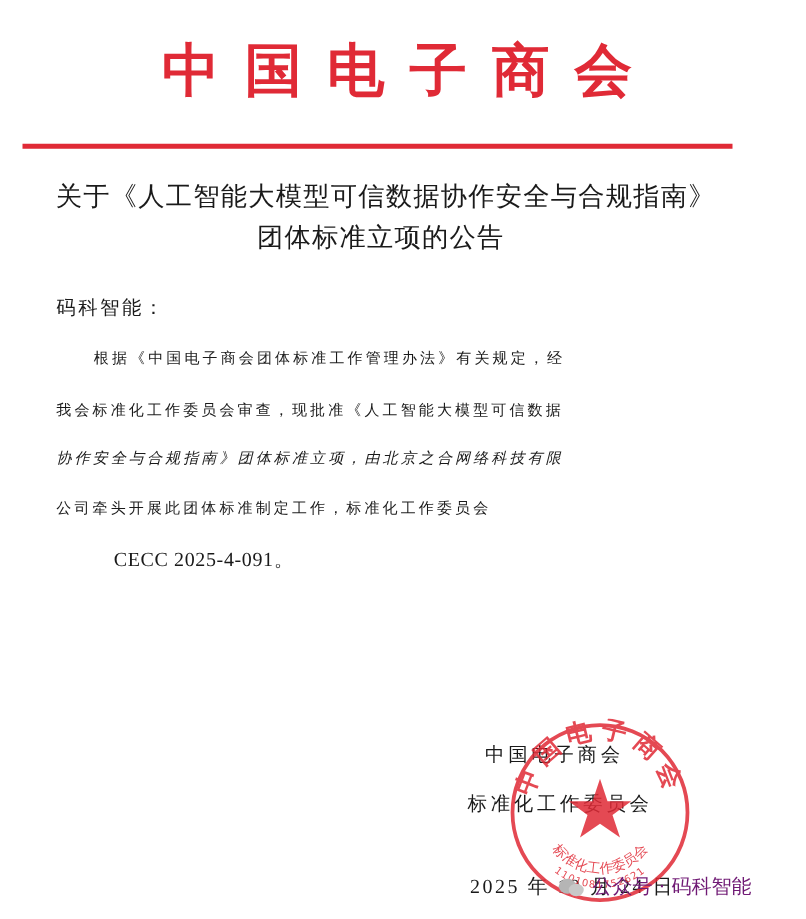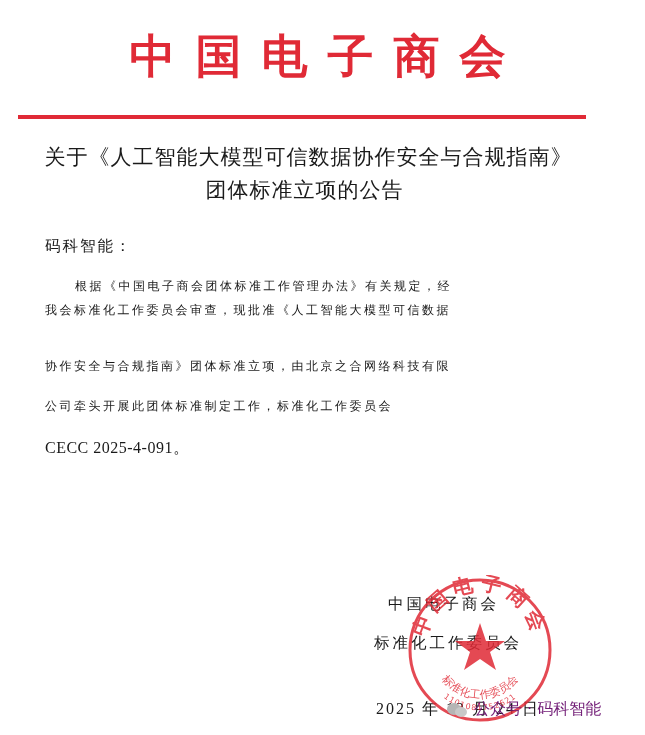--- a/index.html
+++ b/index.html
@@ -19,24 +19,24 @@
       position: absolute; left: 0; width: 645px; text-align: center;
       font-family: "DejaVu Sans", sans-serif; font-size: 21px; color: #1a1a1a; letter-spacing: 1px;
     }
     .title.l1 { top: 143px; left: -14px; }
     .title.l2 { top: 176px; left: -18px; }
     .salutation {
       position: absolute; top: 236px; left: 45px; font-size: 15.5px; letter-spacing: 2px;
     }
     .para { position: absolute; left: 45px; width: 540px; font-size: 12px; letter-spacing: 2.5px; white-space: nowrap; }
     .p1 { top: 278px; left: 75px; }
-    .p2 { top: 302px; }
-    .p3 { top: 358px; }
+    .p2 { top: 320px; }
+    .p3 { top: 358px; font-style: italic; }
     .p4 { top: 398px; }
-    .p5 { top: 438px; letter-spacing: 0.5px; font-family: "Liberation Serif", serif; font-size: 16px; }
+    .p5 { top: 438px; letter-spacing: 0.5px; font-family: "Liberation Serif", serif; font-size: 16px; margin-left: 46px; }
     .sign { position: absolute; font-size: 15.5px; letter-spacing: 3px; white-space: nowrap; }
     .sign.s1 { top: 594px; left: 388px; }
     .sign.s2 { top: 633px; left: 374px; }
     .sign.s3 { top: 671px; left: 376px; font-family: "Liberation Serif", serif; font-size: 16px; letter-spacing: 2px; margin-top: 28px; }
     .seal { position: absolute; left: 405px; top: 575px; width: 150px; height: 150px; opacity: 0.85; }
     .watermark {
       position: absolute; left: 446px; top: 699px; font-family: "DejaVu Sans", sans-serif;
       font-size: 16px; color: #701a75; white-space: nowrap; display: flex; align-items: center; gap: 6px;
     }
     .wm-icon { width: 22px; height: 16px; }

